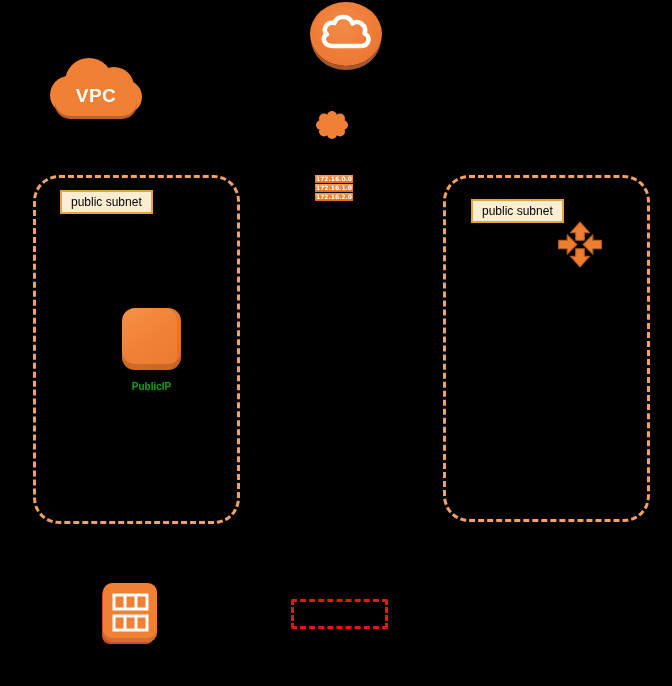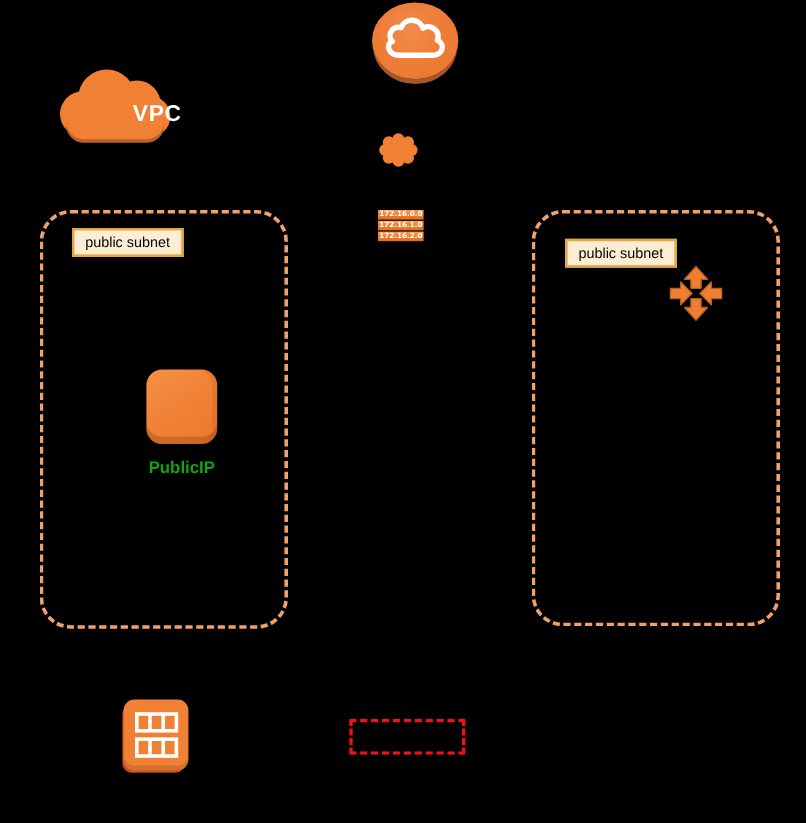--- a/index.html
+++ b/index.html
@@ -21,21 +21,21 @@
   #vpc-cloud{left:50px;top:58px;width:92px;height:62px;}
   .vpc-part{position:absolute;background:#f08034;border-radius:50%;}
   .vpc-a{left:0;top:18px;width:38px;height:38px;}
   .vpc-b{left:15px;top:0;width:48px;height:48px;}
   .vpc-c{left:44px;top:9px;width:40px;height:40px;}
   .vpc-d{left:58px;top:22px;width:34px;height:34px;}
   .vpc-base{left:5px;top:28px;width:82px;height:30px;border-radius:15px;
     box-shadow:0 3px 0 #bf6028;}
   #vpc-label{
     left:0;top:27px;width:92px;text-align:center;color:#fff;
-    font-size:19px;font-weight:bold;letter-spacing:0.5px;margin-left:35px;
+    font-size:19px;font-weight:bold;letter-spacing:0.5px;
   }
 
   
   #route-table-icon{left:312px;top:106px;width:40px;height:38px;}
   #route-entries{left:315px;top:175px;width:38px;}
   .route-bar{
     width:38px;height:8px;margin-bottom:1px;box-sizing:border-box;
     background:linear-gradient(180deg,#f89c4f 0%,#ef8336 45%,#df6d1d 100%);
     color:#fff;font-size:6px;font-weight:bold;line-height:8px;text-align:center;
     font-family:"DejaVu Sans", sans-serif;
@@ -56,21 +56,21 @@
   #subnet-right-label{left:471px;top:199px;}
 
   
   #ec2-instance-icon{
     left:122px;top:308px;width:59px;height:62px;border-radius:13px;
     background:linear-gradient(145deg,#f79043 0%,#ef8034 55%,#ea7a2e 100%);
     box-shadow:inset 0 -6px 0 rgba(120,55,15,0.28), inset -4px 0 0 rgba(120,55,15,0.12);
   }
   #public-ip-label{
     left:91px;top:381px;width:121px;text-align:center;
-    color:#12a312;font-size:14px;font-weight:bold;
+    color:#12a312;font-size:10px;font-weight:bold;
   }
 
   
   #router-icon{left:556px;top:221px;width:48px;height:47px;}
 
   
   #grid-icon{
     left:103px;top:583px;width:54px;height:59px;border-radius:9px;
     background:#ef8034;
     box-shadow:-2px 3px 0 -1px #cf4a26, inset 0 -4px 0 rgba(0,0,0,0.12);

